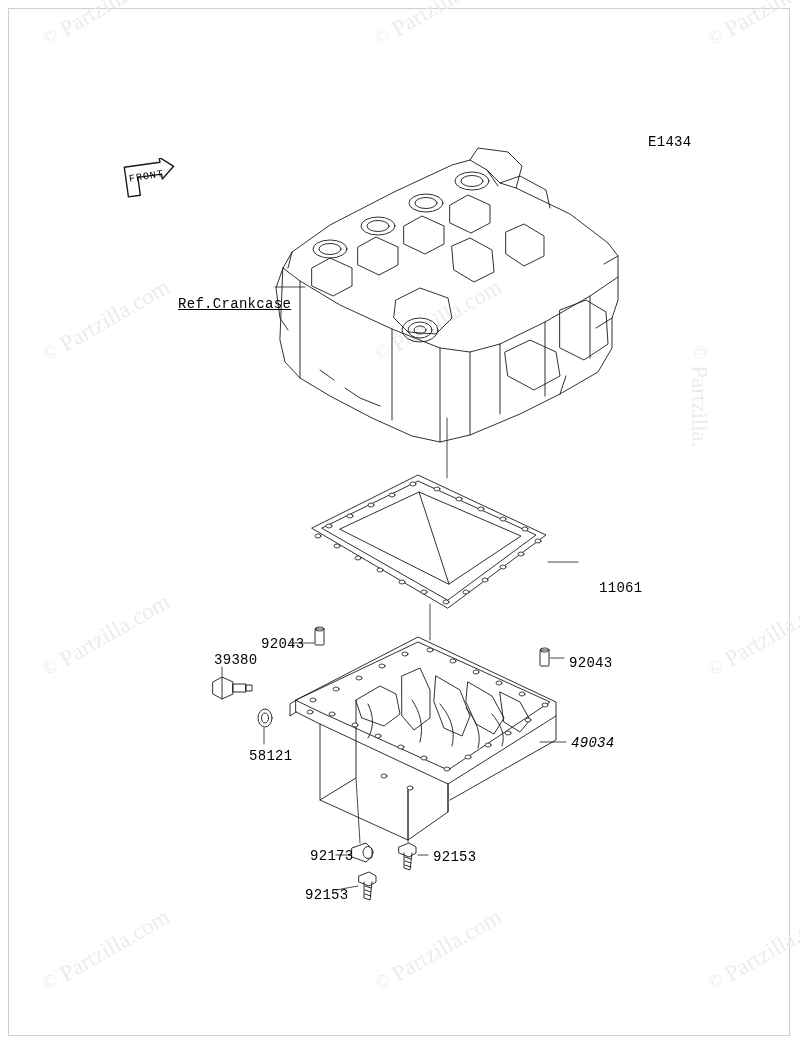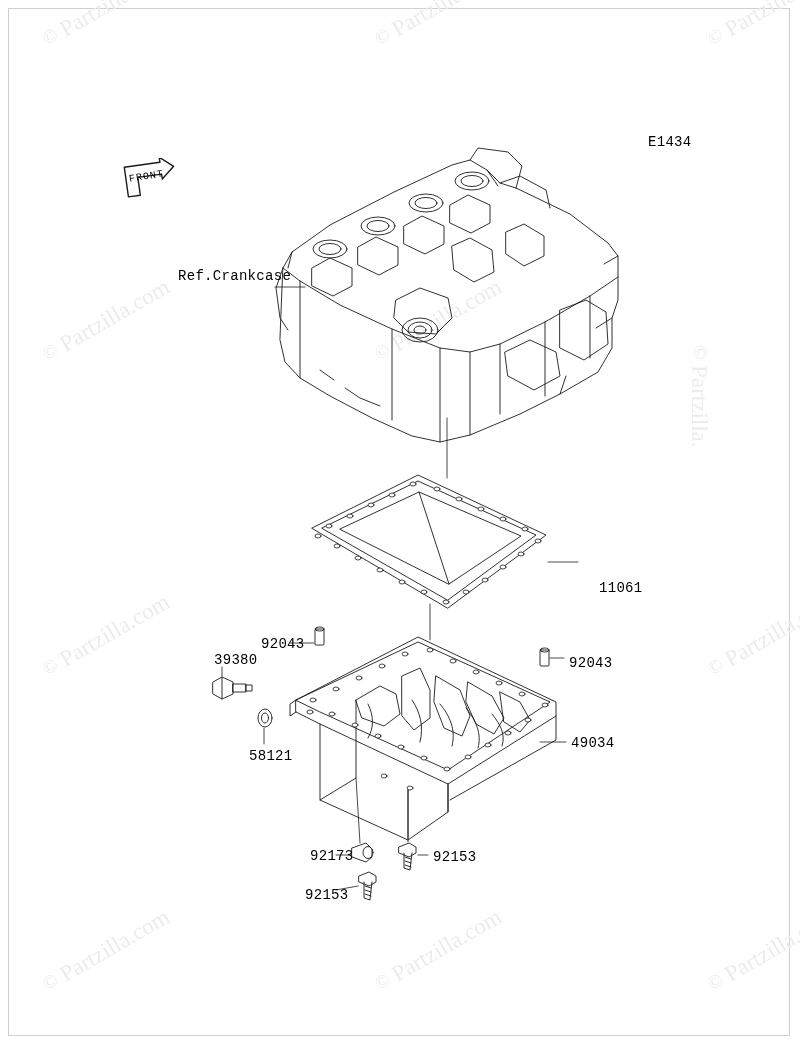--- a/index.html
+++ b/index.html
@@ -306,24 +306,24 @@
   </svg>
 
   <div id="front-marker">
     <svg width="60" height="42" viewBox="0 0 60 42">
       <path d="M8,6 L44,6 L44,1 L57,12 L44,23 L44,18 L20,18 L20,36 L8,36 Z" fill="#ffffff" stroke="#1a1a1a" stroke-width="1.4" stroke-linejoin="round" transform="rotate(-8 30 20)"></path>
     </svg>
     <div class="ftext">FRONT</div>
   </div>
 
   <div class="label" style="left:648px; top:134px;">E1434</div>
-  <div class="label" style="left:178px; top:268px;">Ref.Crankcase</div>
+  <div class="label" style="left:178px; top:296px;text-decoration:underline;">Ref.Crankcase</div>
 
   <div class="label" style="left:583px; top:580px;margin-left:16px;">11061</div>
-  <div class="label" style="left:571px; top:735px;">49034</div>
+  <div class="label" style="left:571px; top:735px;font-style:italic;">49034</div>
   <div class="label" style="left:261px; top:636px;">92043</div>
   <div class="label" style="left:569px; top:655px;">92043</div>
   <div class="label" style="left:214px; top:652px;">39380</div>
   <div class="label" style="left:249px; top:748px;">58121</div>
   <div class="label" style="left:310px; top:848px;">92173</div>
   <div class="label" style="left:433px; top:849px;">92153</div>
   <div class="label" style="left:305px; top:887px;">92153</div>
 
 </div>
 

